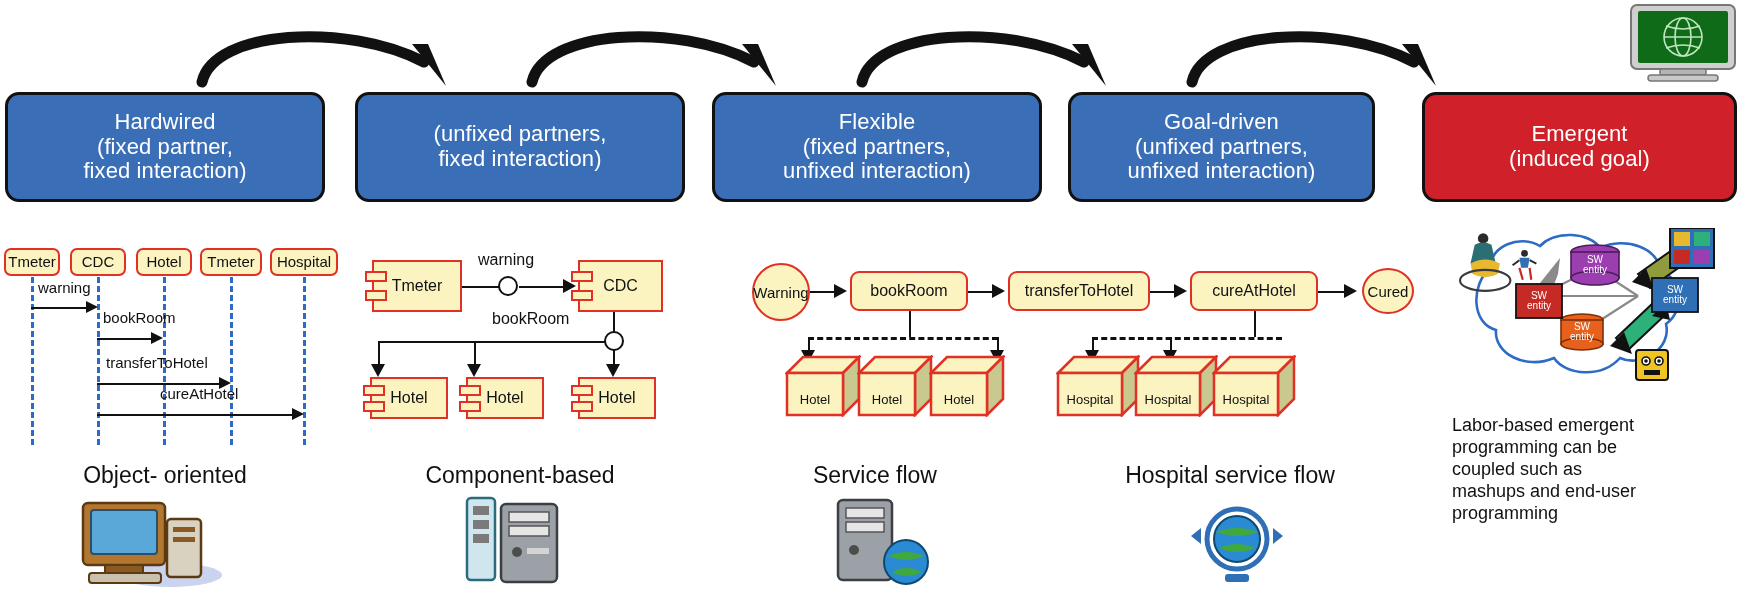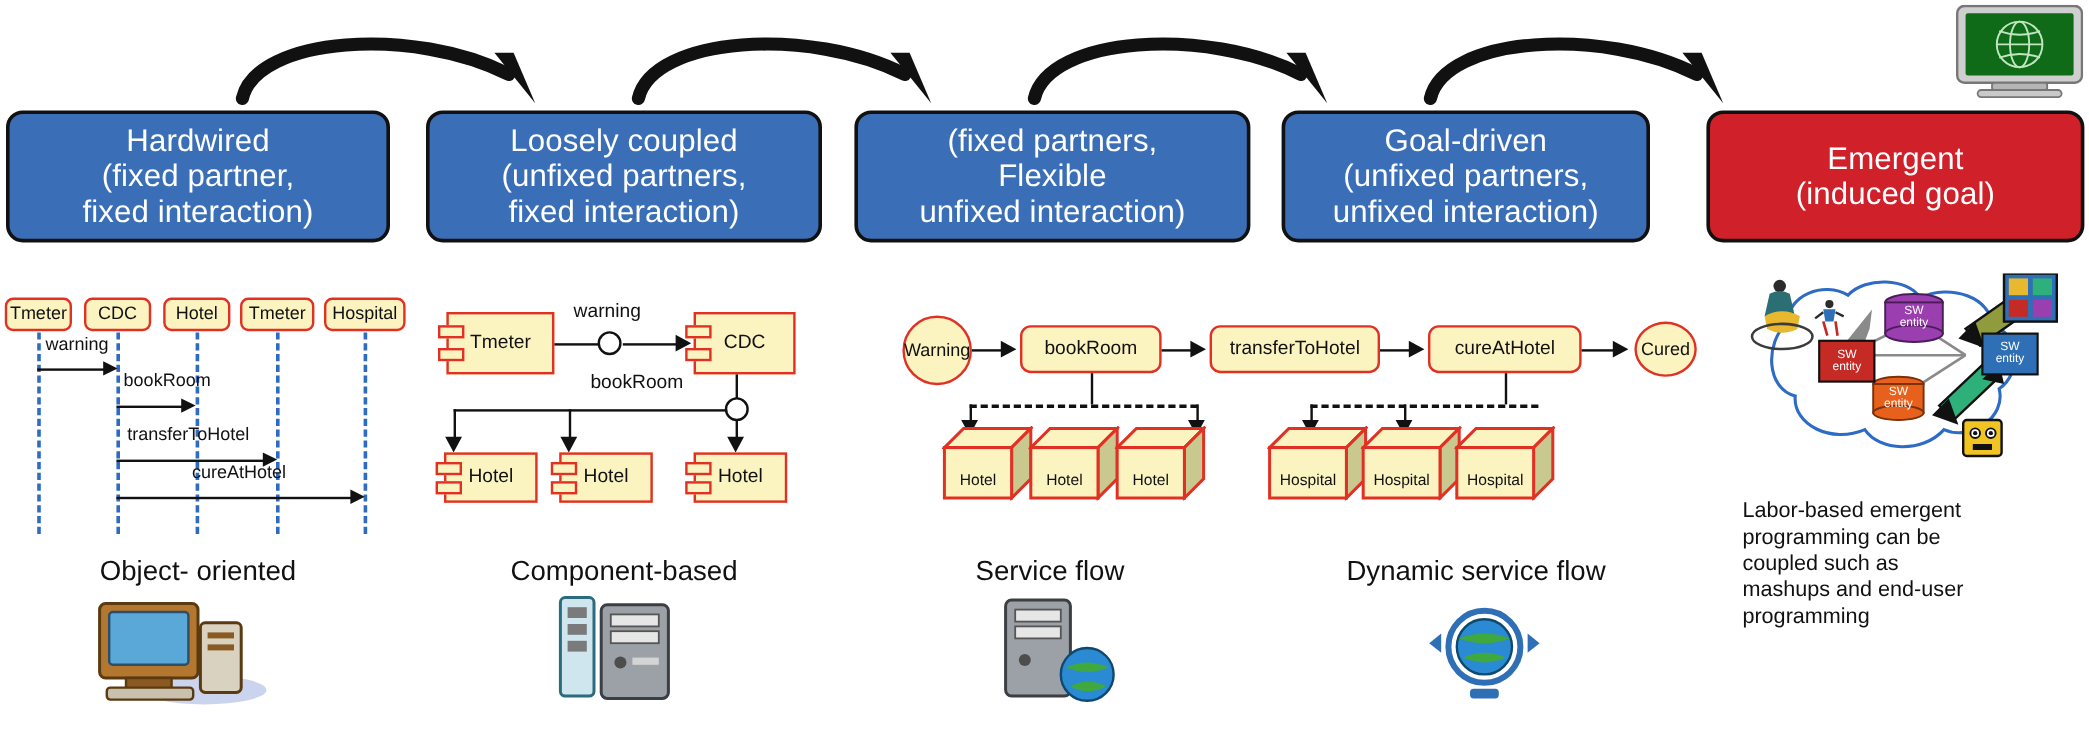--- a/index.html
+++ b/index.html
@@ -20,21 +20,21 @@
   .stage-box {
     position: absolute;
     border: 3px solid #111;
     border-radius: 14px;
     color: #fff;
     text-align: center;
     display: flex;
     align-items: center;
     justify-content: center;
     line-height: 1.13;
-    font-size: 26px;
+    font-size: 22px;
     padding: 4px 6px;
     letter-spacing: .1px;
   }
   .stage-box.blue { background: #3a6fb8; }
   .stage-box.red  { background: #d0202a; }
   .stage-box .lines { display: block; }
   .stage-box .lines span { display: block; white-space: nowrap; }
 
   
   .arc-arrow { position: absolute; }
@@ -216,30 +216,29 @@
   <div class="stage-box blue" style="left:5px; top:92px; width:320px; height:110px;">
     <span class="lines">
       <span>Hardwired</span>
       <span>(fixed partner,</span>
       <span>fixed interaction)</span>
     </span>
   </div>
 
   <div class="stage-box blue" style="left:355px; top:92px; width:330px; height:110px;">
     <span class="lines">
-      <span>Loosely coupled</span>
       <span>(unfixed partners,</span>
       <span>fixed interaction)</span>
     </span>
   </div>
 
   <div class="stage-box blue" style="left:712px; top:92px; width:330px; height:110px;">
     <span class="lines">
+      <span>Flexible</span>
       <span>(fixed partners,</span>
-      <span>Flexible</span>
       <span>unfixed interaction)</span>
     </span>
   </div>
 
   <div class="stage-box blue" style="left:1068px; top:92px; width:307px; height:110px;">
     <span class="lines">
       <span>Goal-driven</span>
       <span>(unfixed partners,</span>
       <span>unfixed interaction)</span>
     </span>
@@ -441,21 +440,21 @@
       <svg width="84" height="62" viewBox="0 0 84 62">
         <polygon points="2,18 18,2 82,2 66,18" fill="#fbf3c0" stroke="#e03124" stroke-width="2.5"></polygon>
         <polygon points="66,18 82,2 82,44 66,60" fill="#c9c98f" stroke="#e03124" stroke-width="2.5"></polygon>
         <rect x="2" y="18" width="64" height="42" fill="#fbf3c0" stroke="#e03124" stroke-width="2.5"></rect>
       </svg>
       <div class="front" style="border:none; background:transparent; width:68px; top:24px; left:0;">Hospital</div>
     </div>
   </div>
 
   <div class="caption" style="left:715px; top:462px; width:320px;">Service flow</div>
-  <div class="caption" style="left:1060px; top:462px; width:340px;">Dynamic service flow</div>
+  <div class="caption" style="left:1060px; top:462px; width:340px;">Hospital service flow</div>
 
   <div class="icon-box" style="left:830px; top:494px;">
     <svg width="106" height="96" viewBox="0 0 106 96">
       <rect x="8" y="6" width="54" height="80" rx="5" fill="#9ba1a6" stroke="#3b3f44" stroke-width="2.5"></rect>
       <rect x="16" y="14" width="38" height="10" fill="#e6e6e6" stroke="#555" stroke-width="1.5"></rect>
       <rect x="16" y="28" width="38" height="10" fill="#e6e6e6" stroke="#555" stroke-width="1.5"></rect>
       <circle cx="24" cy="56" r="5" fill="#4d4d4d"></circle>
       <circle cx="76" cy="68" r="22" fill="#2a8ad4" stroke="#10496e" stroke-width="2"></circle>
       <path d="M58 62 Q76 54 94 62 Q76 70 58 62Z" fill="#3fa83f"></path>
       <path d="M62 78 Q76 70 92 78 Q76 86 62 78Z" fill="#3fa83f"></path>

